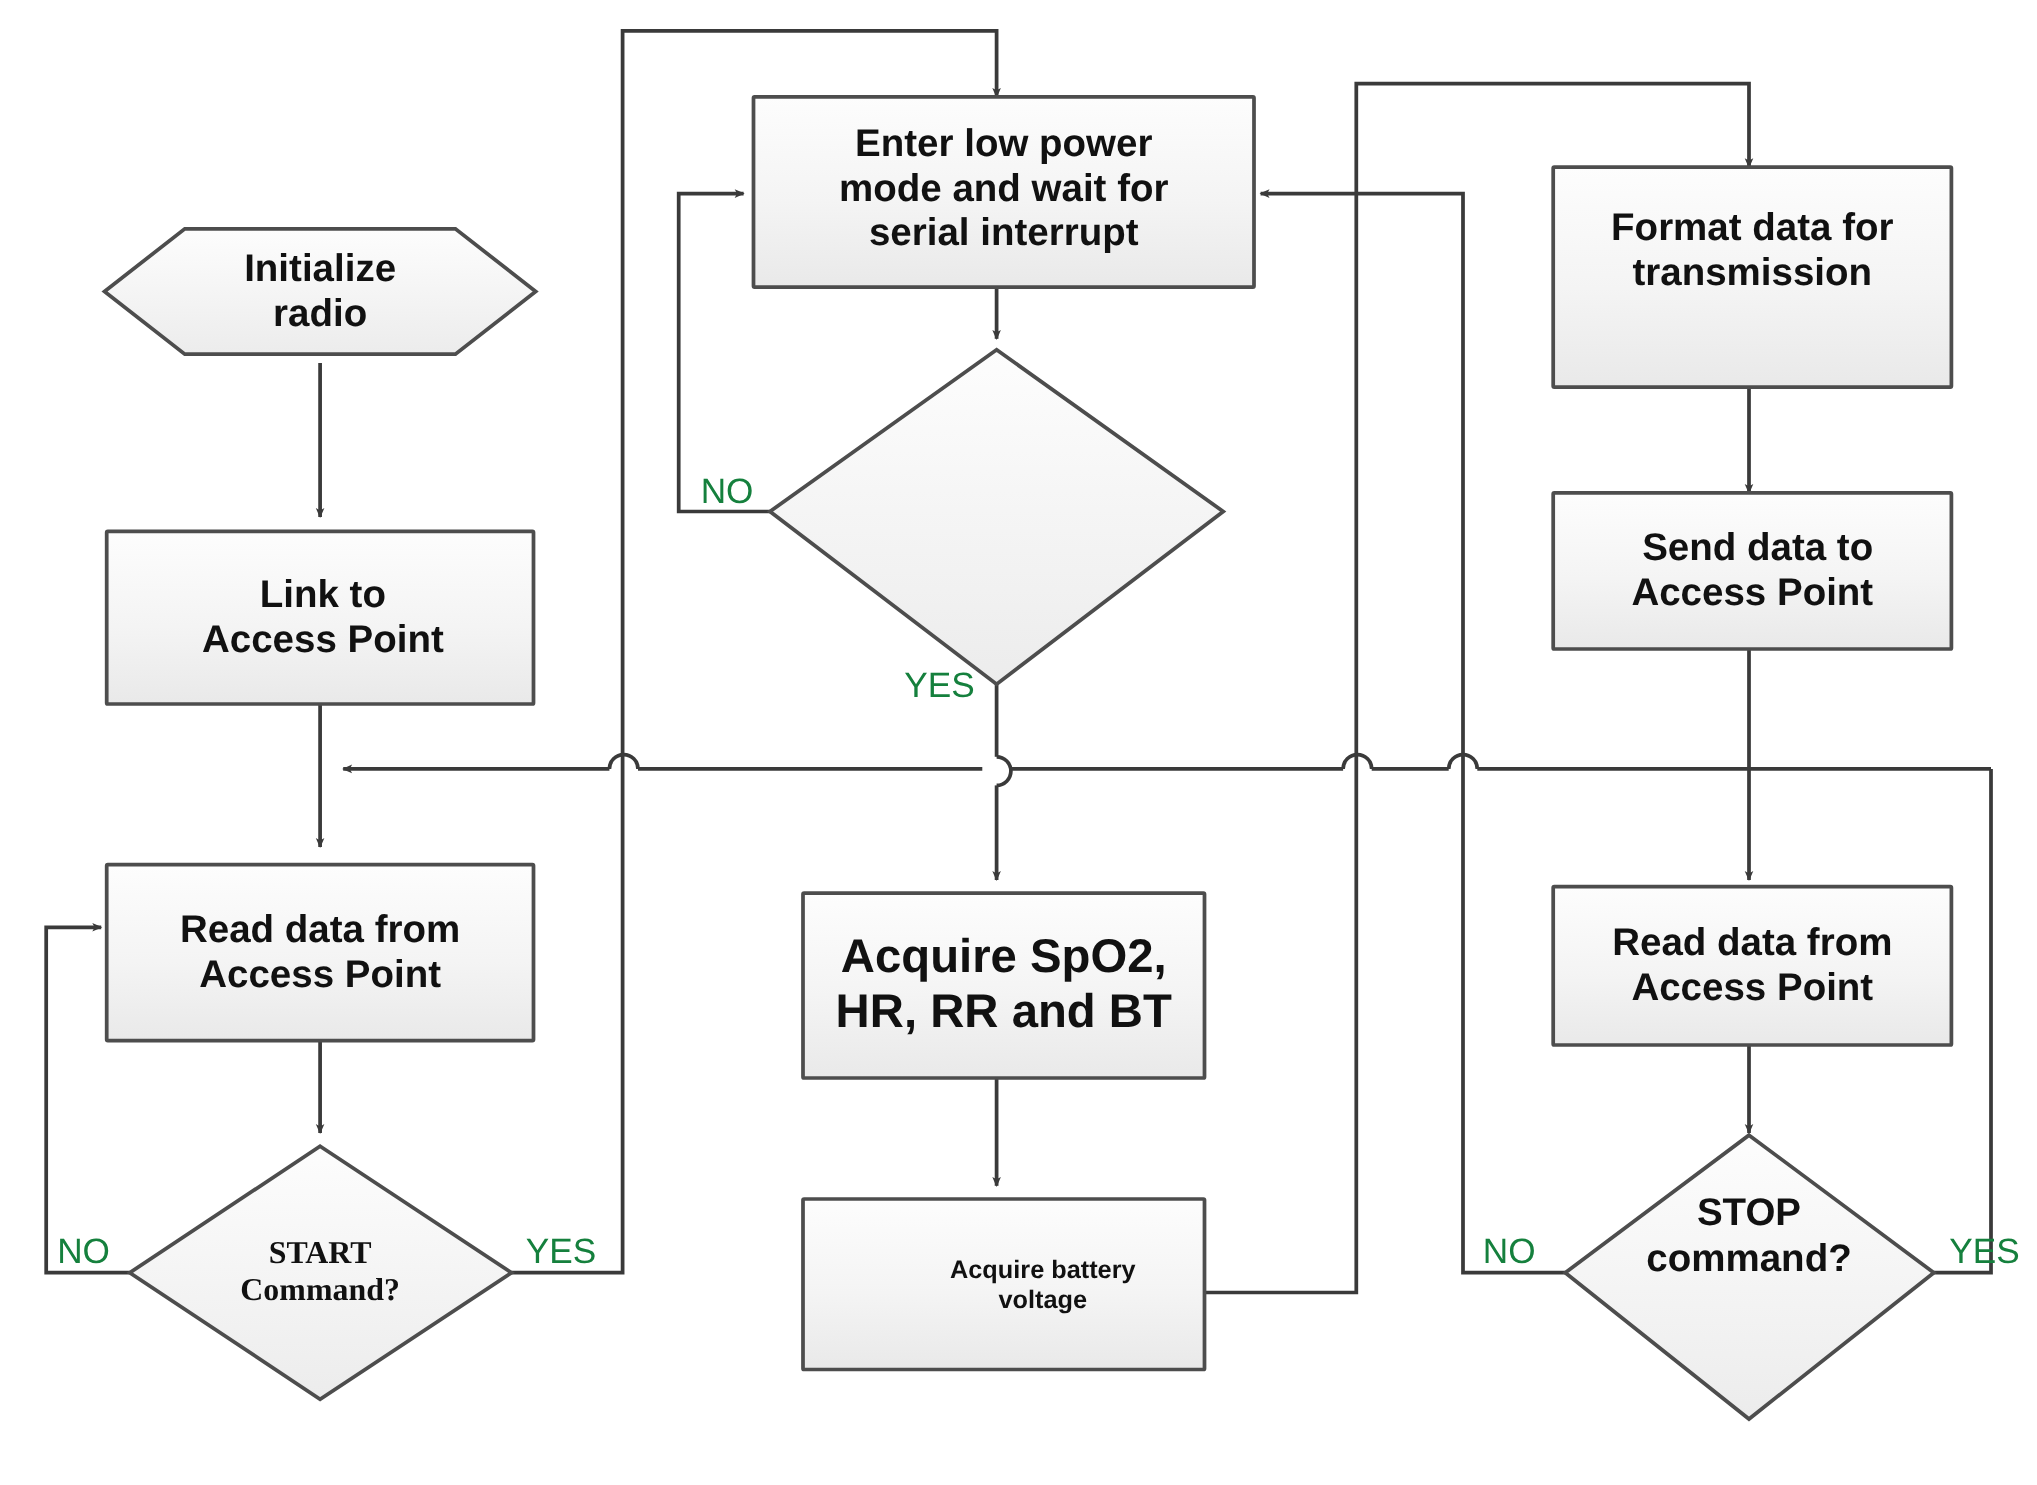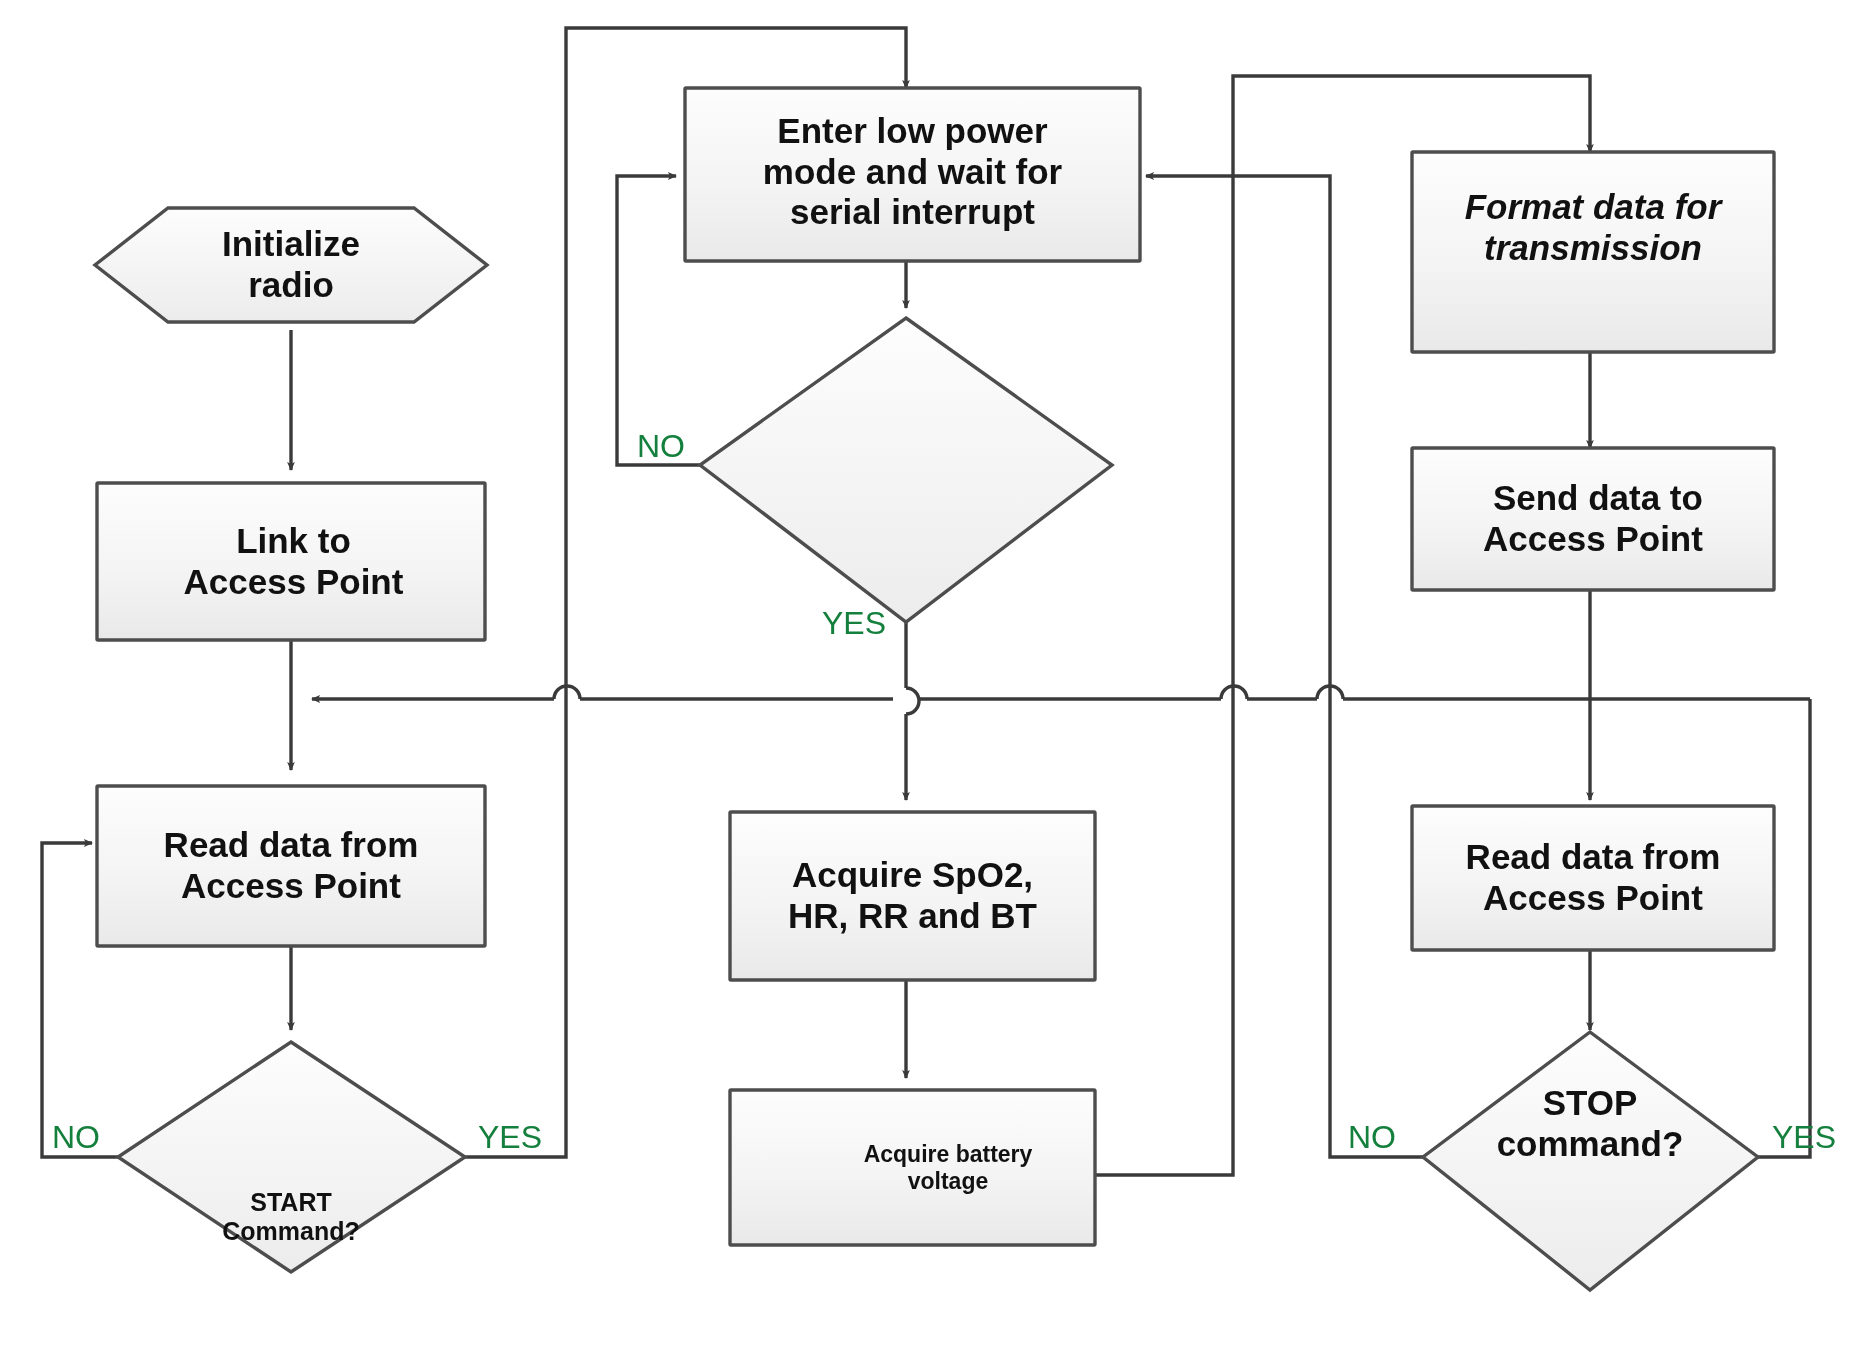--- a/index.html
+++ b/index.html
@@ -138,35 +138,35 @@
 
   <div class="node-label" style="left:95px;  top:208px; width:392px; height:114px; font-size:35px;">Initialize
 radio</div>
 
   <div class="node-label" style="left:97px;  top:483px; width:393px; height:157px; font-size:35px;">Link to
 Access Point</div>
 
   <div class="node-label" style="left:97px;  top:786px; width:388px; height:160px; font-size:35px;">Read data from
 Access Point</div>
 
-  <div class="node-label" style="left:158px; top:1160px; width:266px; height:114px; font-size:25px;">START
+  <div class="node-label" style="left:158px; top:1100px; width:266px; height:114px; font-size:29px;font-family:Liberation Serif, serif;">START
 Command?</div>
 
   <div class="node-label" style="left:685px; top:88px;  width:455px; height:168px; font-size:35px;">Enter low power
 mode and wait for
 serial interrupt</div>
 
 
-  <div class="node-label" style="left:730px; top:812px; width:365px; height:168px; font-size:35px;">Acquire SpO2,
+  <div class="node-label" style="left:730px; top:812px; width:365px; height:168px; font-size:43px;">Acquire SpO2,
 HR, RR and BT</div>
 
   <div class="node-label" style="left:766px; top:1090px; width:364px; height:155px; font-size:23px;">Acquire battery
 voltage</div>
 
-  <div class="node-label" style="left:1412px; top:152px; width:362px; height:152px; font-size:35px;font-style:italic;">Format data for
+  <div class="node-label" style="left:1412px; top:152px; width:362px; height:152px; font-size:35px;">Format data for
 transmission</div>
 
   <div class="node-label" style="left:1412px; top:448px; width:362px; height:142px; font-size:35px;text-align:right;">Send data to
 Access Point</div>
 
   <div class="node-label" style="left:1412px; top:806px; width:362px; height:144px; font-size:35px;">Read data from
 Access Point</div>
 
   <div class="node-label" style="left:1458px; top:1067px; width:264px; height:114px; font-size:35px;">STOP
 command?</div>

